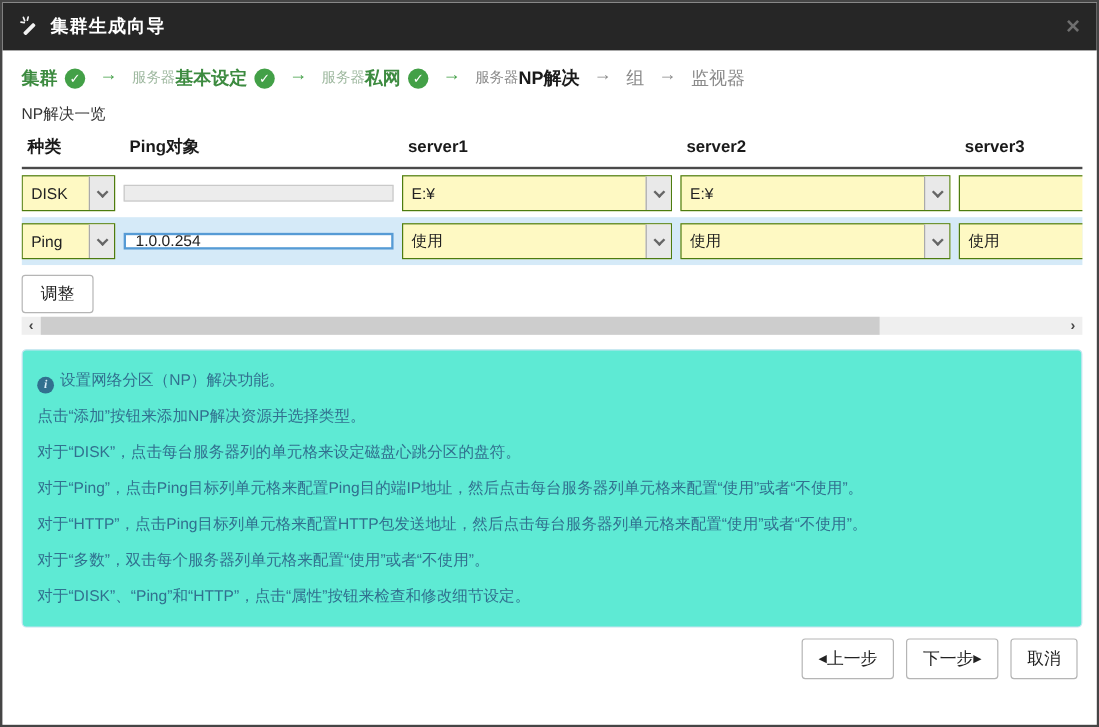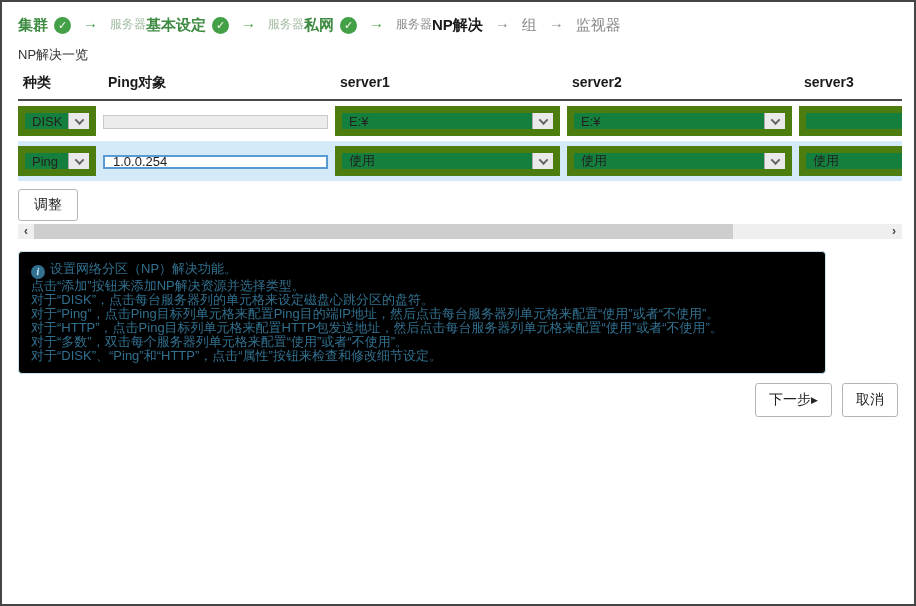--- a/index.html
+++ b/index.html
@@ -40,54 +40,64 @@
   .tablewrap { width:884px; overflow:hidden; margin-top:4px; }
   .trow { display:flex; width:1010px; }
   .thead { padding:6px 0 7px 0; border-bottom:2px solid #4a4a4a; }
   .thead .cell { font-size:14px; font-weight:bold; color:#1a1a1a; padding-left:5px; }
   .cell { flex:0 0 auto; }
   .c1 { width:78px; margin-right:7px; }
   .c2,.c3,.c4,.c5 { width:225px; margin-right:7px; }
   .tbody .trow { height:40px; align-items:center; }
   .tbody .trow.selected { background:#d5eaf8; }
 
-  .select { height:30px; background:#15803d; border:7px solid #4d7c0f; display:flex; align-items:center; cursor:pointer; }
+  .select { height:30px; background:#fef9c3; border:1px solid #4d7c0f; display:flex; align-items:center; cursor:pointer; }
   .select .val { flex:1 1 auto; font-size:13px; color:#222; padding:0 7px; white-space:nowrap; overflow:hidden; }
   .select .dd { flex:0 0 21px; height:100%; background:#e9e9e9; border-left:1px solid #aaa; display:flex; align-items:center; justify-content:center; }
   .chev { width:7px; height:7px; border-right:2px solid #666; border-bottom:2px solid #666; transform:rotate(45deg) translate(-1px,-1px); }
 
   .cellinput { height:14px; width:100%; border:1px solid #c9c9c9; font-size:13px; padding:0 8px; font-family:inherit; color:#222; }
   .cellinput.disabled { background:#ececec; }
   .cellinput.focused { border:2px solid #569bd5; background:#fff; }
 
   .tune { margin-top:8px; }
 
   
   .hscroll { width:884px; height:15px; background:#efefef; margin-top:3px; display:flex; align-items:center; }
   .hs-arrow { width:16px; text-align:center; font-size:12px; font-weight:bold; color:#444; cursor:pointer; line-height:15px; }
   .hs-track { flex:1 1 auto; height:15px; position:relative; }
   .hs-thumb { position:absolute; left:0; top:0; height:15px; width:82%; background:#cdcdcd; cursor:pointer; }
 
   
-  .info { margin-top:12px; width:808px; background:#000000; border:1px solid #c5e4f0; border-radius:4px;
-          padding:10px 12px; color:#31708f; font-size:13px; line-height:14px; }
+  .info { margin-top:12px; width:884px; background:#5eead4; border:1px solid #c5e4f0; border-radius:4px;
+          padding:10px 12px; color:#31708f; font-size:13px; line-height:30px; }
   .info .iicon { display:inline-flex; width:14px; height:14px; border-radius:50%; background:#31708f; color:#d9edf7;
                  font-size:10px; font-weight:bold; align-items:center; justify-content:center; margin-right:5px;
                  vertical-align:-2px; font-family:"Liberation Serif",serif; font-style:italic; }
 
   
   .footer { display:flex; justify-content:flex-end; gap:10px; margin-top:9px; padding-right:0; }
   .footer .btn { padding:7px 13px; }
   .tri { font-size:9px; vertical-align:1px; }
 </style>
 </head>
 <body>
 
 <div class="dialog">
 
+  <div class="titlebar">
+    <span class="wand">
+      <svg width="18" height="18" viewBox="0 0 18 18">
+        <rect x="7.2" y="5.5" width="3.2" height="12" rx="1" fill="#f2f2f2" transform="rotate(45 9 11)"></rect>
+        <path d="M3.5 1.5 L4.6 4.2 M1.5 5.5 L4.2 5.8 M7.5 1.2 L6.8 3.8" stroke="#f2f2f2" stroke-width="1.4" fill="none" stroke-linecap="round"></path>
+      </svg>
+    </span>
+    <span class="title">集群生成向导</span>
+    <span class="close">×</span>
+  </div>
 
   <div class="content">
 
     <div class="steps">
       <div class="step done">
         <span class="toplabel"></span>
         <span class="mainrow">
             <span>集群</span>
             <span class="check">✓</span>
           </span>
@@ -243,18 +253,19 @@
       <div><span class="iicon">i</span><span>设置网络分区（NP）解决功能。</span></div>
       <div>点击“添加”按钮来添加NP解决资源并选择类型。</div>
       <div>对于“DISK”，点击每台服务器列的单元格来设定磁盘心跳分区的盘符。</div>
       <div>对于“Ping”，点击Ping目标列单元格来配置Ping目的端IP地址，然后点击每台服务器列单元格来配置“使用”或者“不使用”。</div>
       <div>对于“HTTP”，点击Ping目标列单元格来配置HTTP包发送地址，然后点击每台服务器列单元格来配置“使用”或者“不使用”。</div>
       <div>对于“多数”，双击每个服务器列单元格来配置“使用”或者“不使用”。</div>
       <div>对于“DISK”、“Ping”和“HTTP”，点击“属性”按钮来检查和修改细节设定。</div>
     </div>
 
     <div class="footer">
+      <button class="btn"><span class="tri">◀</span><span>上一步</span></button>
       <button class="btn"><span>下一步</span><span class="tri">▶</span></button>
       <button class="btn">取消</button>
     </div>
 
   </div>
 </div>
 
 </body></html>

